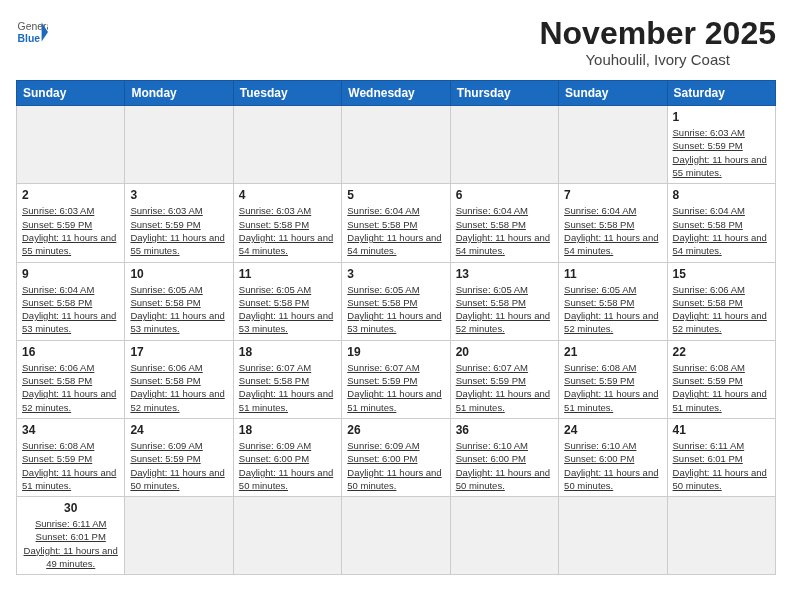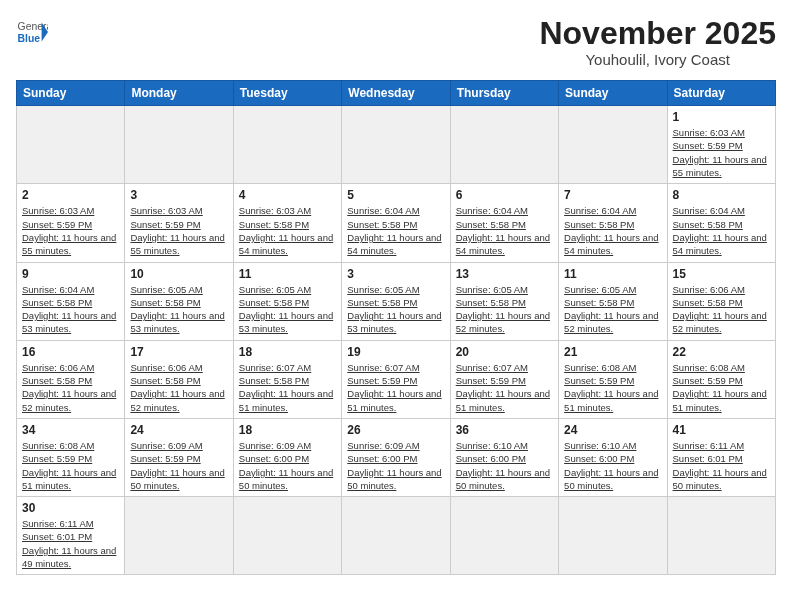--- a/index.html
+++ b/index.html
@@ -71,20 +71,21 @@
       margin-bottom: 2px;
     }
     .day-info {
       font-size: 9.5px;
       color: #333;
       line-height: 1.4;
       text-decoration: underline;
     }
     .last-row td {
       min-height: 60px;
+      text-align: center;
     }
   </style>
 </head>
 <body>
 
 <div class="header">
   <div class="logo">
     <svg class="logo-icon" viewBox="0 0 40 40">
       <text x="2" y="18" font-size="13" fill="#555" font-family="Arial">General</text>
       <text x="2" y="32" font-size="13" fill="#1a6abf" font-family="Arial" font-weight="bold">Blue</text>

